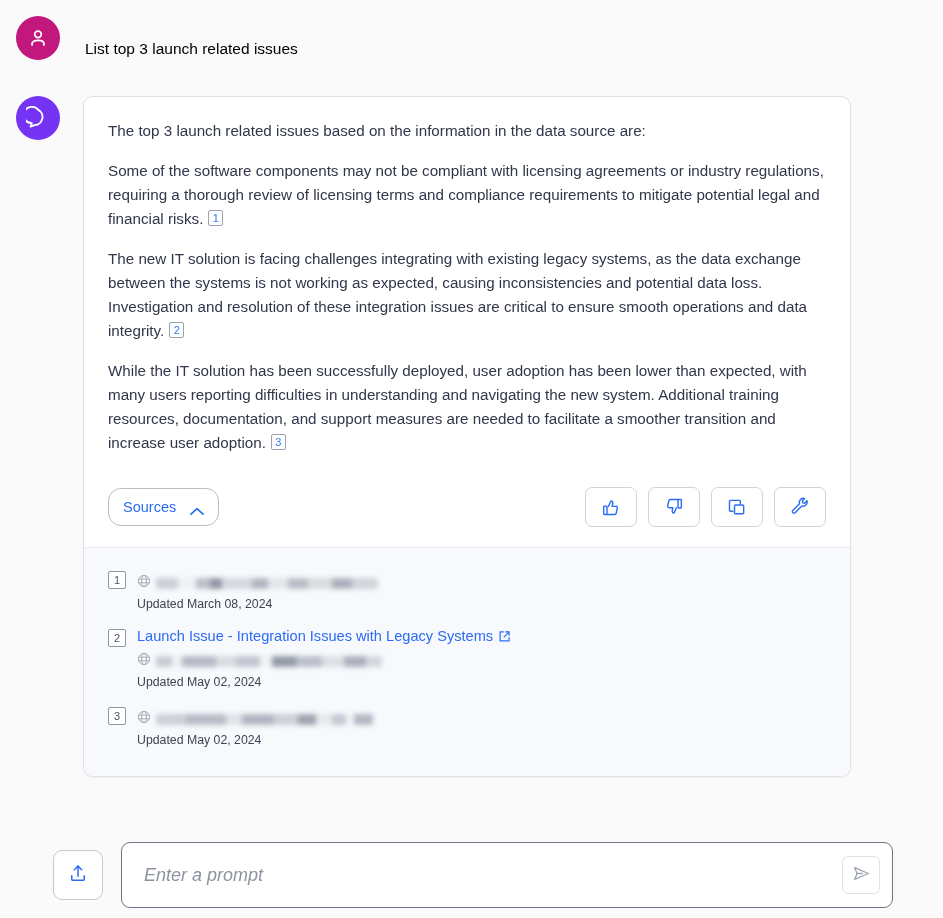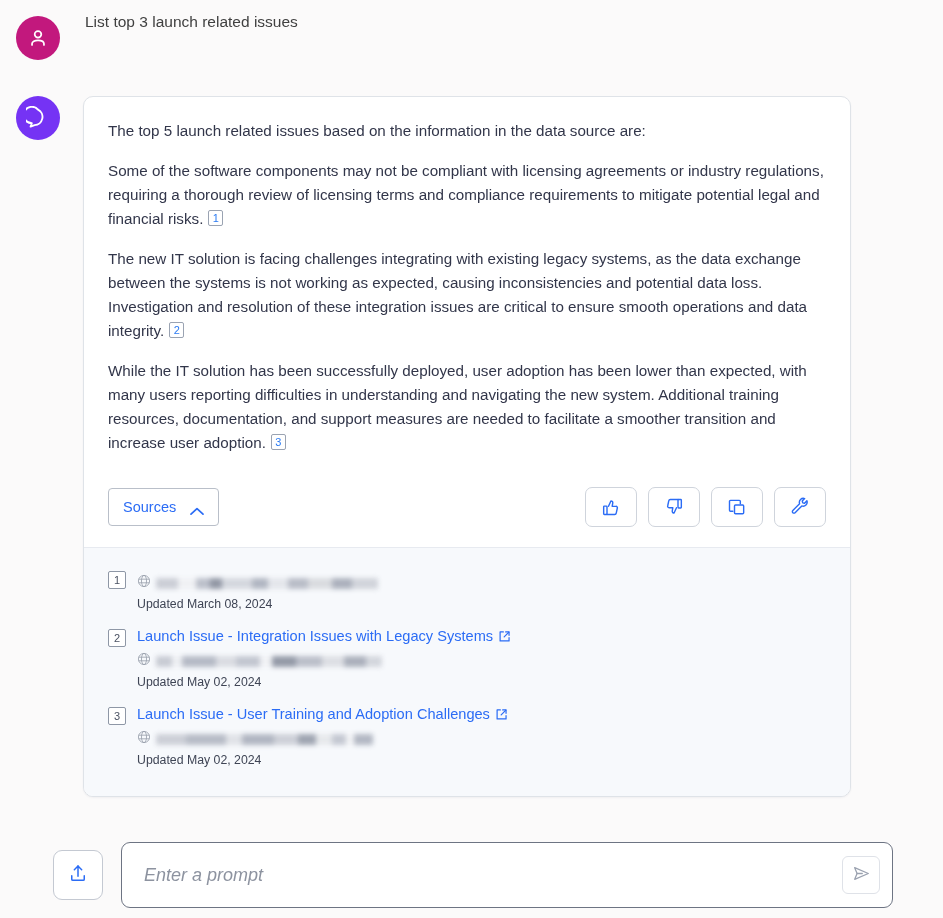--- a/index.html
+++ b/index.html
@@ -18,22 +18,22 @@
     width: 943px; height: 80px;
     display: flex; align-items: flex-start;
   }
   .avatar {
     width: 44px; height: 44px; border-radius: 50%;
     display: flex; align-items: center; justify-content: center;
     flex: 0 0 auto;
   }
   .avatar-user { margin-left: 16px; margin-top: 16px; background: #c2187d; }
   .user-prompt {
-    margin-left: 25px; margin-top: 12px;
-    font-size: 15.5px; color: #404040; line-height: 20px;
+    margin-left: 25px; margin-top: 39px;
+    font-size: 15.5px; color: #000000; line-height: 20px;
     white-space: nowrap;
   }
 
   
   .assistant-row {
     position: absolute; left: 0; top: 80px;
     width: 943px;
     display: flex; align-items: flex-start;
   }
   .avatar-bot { margin-left: 16px; margin-top: 16px; background: #7533f4; }
@@ -73,21 +73,21 @@
   
   .action-bar {
     display: flex; align-items: center; justify-content: space-between;
     padding: 8px 24px 20px 24px;
   }
   .sources-btn {
     display: inline-flex; align-items: center; gap: 14px;
     height: 38px; padding: 16px 14px;
     background: #fff;
     border: 1px solid #b9bfc9;
-    border-radius: 4px;
+    border-radius: 13px;
     color: #2b6cf5;
     font-size: 14.5px;
     cursor: pointer;
   }
   .chev { display: inline-block; width: 14px; height: 9px; }
   .icon-buttons { display: flex; gap: 11px; }
   .icon-btn {
     width: 52px; height: 40px;
     background: #fff;
     border: 1px solid #cfd4dc;
@@ -211,21 +211,21 @@
     <div class="avatar avatar-bot">
       <svg width="24" height="24" viewBox="0 0 24 24" fill="none" stroke="#ffffff" stroke-width="1.9" stroke-linecap="round" stroke-linejoin="round">
         <path d="M12 3.6a8.2 8.2 0 1 0-6.2 13.6l-1.2 3.4 4.0-1.5A8.2 8.2 0 0 0 12 3.6z"></path>
       </svg>
     </div>
 
     <div class="answer-card">
 
       <div class="answer-body">
         <p>
-          <span>The top 5 launch related issues based on the information in the data source are:</span>
+          <span>The top 3 launch related issues based on the information in the data source are:</span>
         </p>
         <p>
           <span>Some of the software components may not be compliant with licensing agreements or industry regulations, requiring a thorough review of licensing terms and compliance requirements to mitigate potential legal and financial risks.</span><span class="cite">1</span>
         </p>
         <p>
           <span>The new IT solution is facing challenges integrating with existing legacy systems, as the data exchange between the systems is not working as expected, causing inconsistencies and potential data loss. Investigation and resolution of these integration issues are critical to ensure smooth operations and data integrity.</span><span class="cite">2</span>
         </p>
         <p>
           <span>While the IT solution has been successfully deployed, user adoption has been lower than expected, with many users reporting difficulties in understanding and navigating the new system. Additional training resources, documentation, and support measures are needed to facilitate a smoother transition and increase user adoption.</span><span class="cite">3</span>
         </p>
@@ -317,29 +317,20 @@
               </span>
               <span class="blur-url bw2"></span>
             </div>
             <div class="src-updated">Updated May 02, 2024</div>
           </div>
         </div>
 
         <div class="source-item">
           <div class="src-num">3</div>
           <div class="src-main">
-            <div>
-              <span class="src-title">Launch Issue - User Training and Adoption Challenges</span><span class="ext-icon">
-                <svg width="13" height="13" viewBox="0 0 16 16" fill="none" stroke="#2b6cf5" stroke-width="1.5" stroke-linecap="round" stroke-linejoin="round">
-                  <path d="M6.6 2.4H2.6v11h11v-4"></path>
-                    <path d="M9.4 2.4h4.2v4.2"></path>
-                    <path d="M13.4 2.6 7.6 8.4"></path>
-                </svg>
-              </span>
-            </div>
             <div class="src-url-row">
               <span class="globe">
                 <svg width="14" height="14" viewBox="0 0 20 20" fill="none" stroke="#9aa1ad" stroke-width="1.2">
                   <circle cx="10" cy="10" r="8"></circle>
                     <ellipse cx="10" cy="10" rx="3.6" ry="8"></ellipse>
                     <path d="M2.4 7.4h15.2M2.4 12.6h15.2"></path>
                 </svg>
               </span>
               <span class="blur-url bw3"></span>
             </div>

